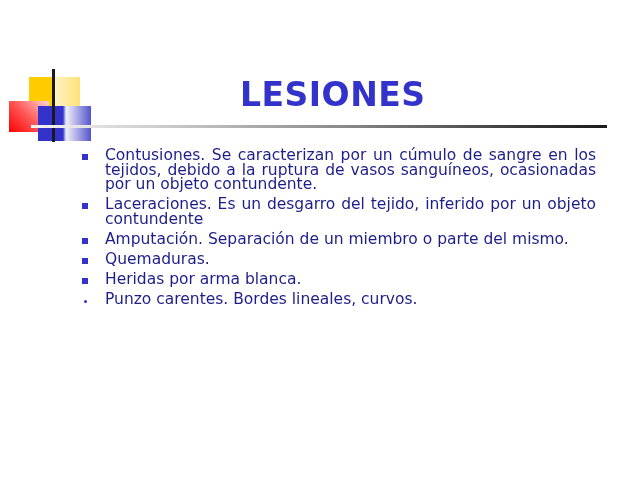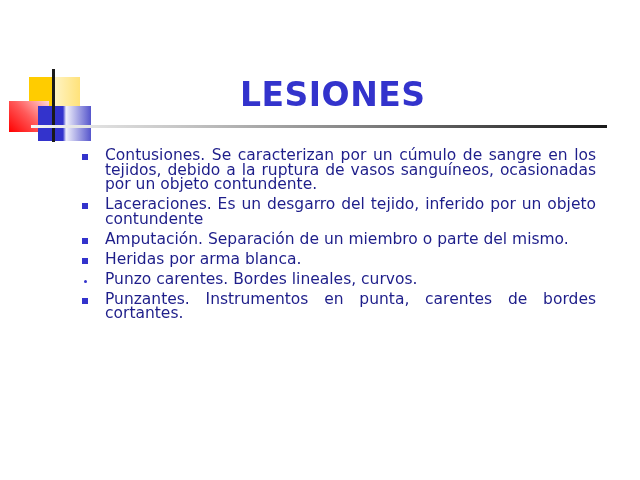--- a/index.html
+++ b/index.html
@@ -134,23 +134,23 @@
   <li class="item">
     <span class="bullet-square"></span>
     <span class="item-text">Laceraciones. Es un desgarro del  tejido, inferido por un objeto contundente</span>
   </li>
   <li class="item">
     <span class="bullet-square"></span>
     <span class="item-text">Amputación. Separación de un miembro o parte del mismo.</span>
   </li>
   <li class="item">
     <span class="bullet-square"></span>
+    <span class="item-text">Quemaduras.</span>
+  </li>
+  <li class="item">
+    <span class="bullet-square"></span>
     <span class="item-text">Heridas por arma blanca.</span>
   </li>
   <li class="item">
     <span class="bullet-dot"></span>
     <span class="item-text">Punzo carentes. Bordes lineales, curvos.</span>
   </li>
-  <li class="item">
-    <span class="bullet-square"></span>
-    <span class="item-text">Punzantes. Instrumentos en punta, carentes de bordes cortantes.</span>
-  </li>
 </ul>
 
 </body></html>

